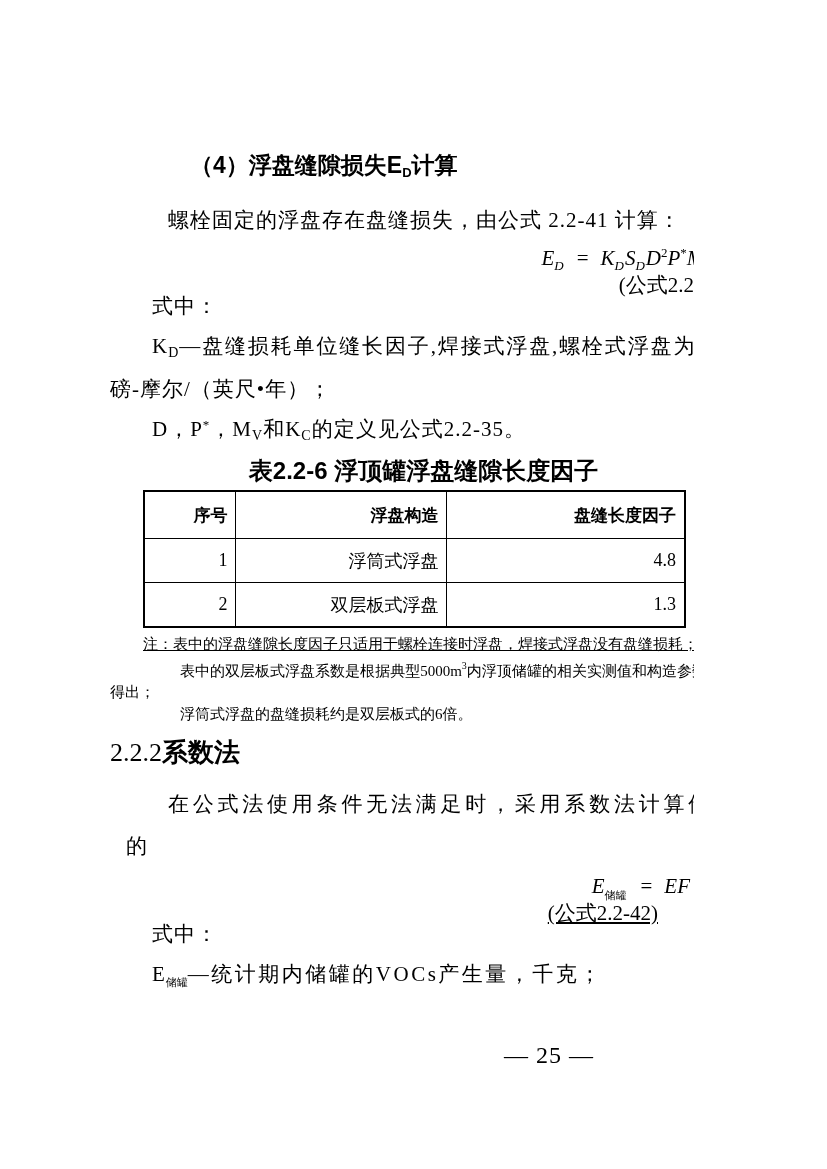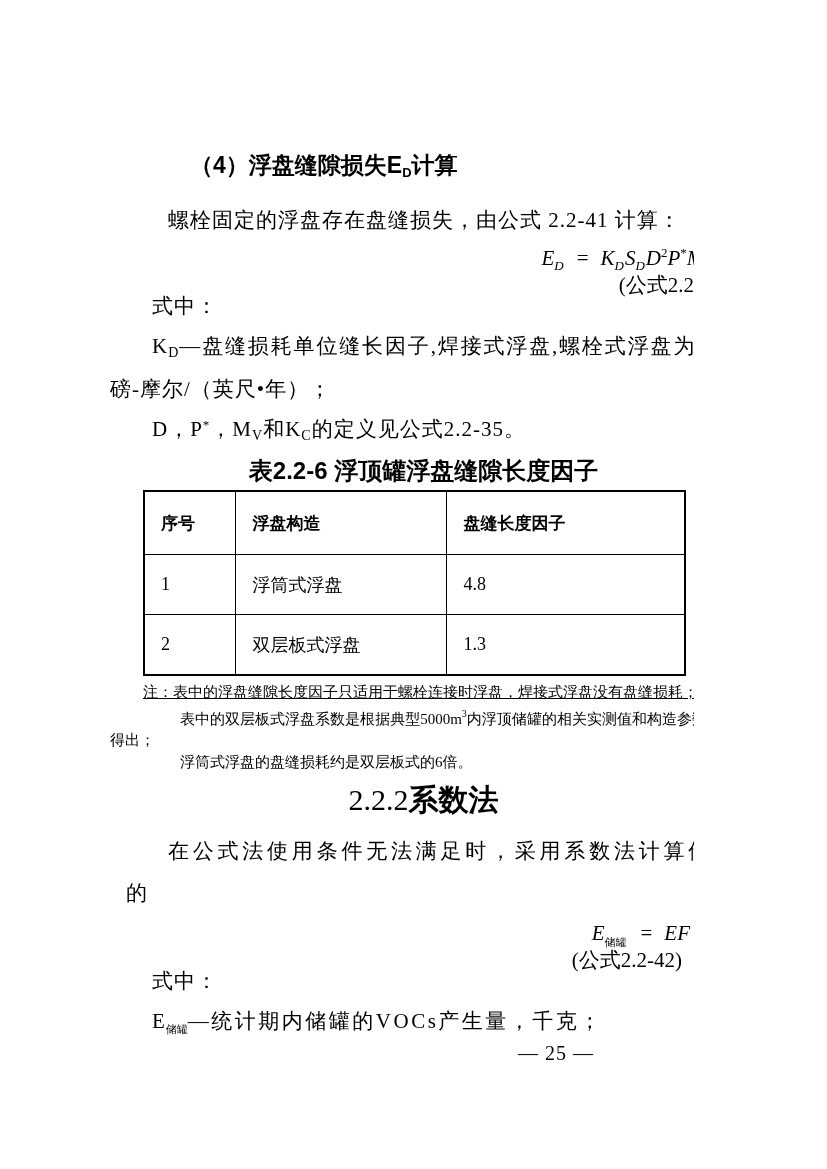--- a/index.html
+++ b/index.html
@@ -11,21 +11,21 @@
   .page { position: relative; width: 694px; height: 1169px; background: #fff; overflow: hidden; }
   .content { position: absolute; left: 110px; top: 0; width: 627px; }
 
   
   .h1 {
     margin-top: 150px; padding-left: 80px;
     font-family: "Liberation Sans", "DejaVu Sans", sans-serif;
     font-weight: bold; font-size: 23px; line-height: 30px;
   }
   .h1sub { font-size: 13px; font-weight: bold; position: relative; top: 4px; }
-  .h2 { margin-top: 12px; font-size: 30px; line-height: 30px; text-align: center; }
+  .h2 { margin-top: 12px; font-size: 26px; line-height: 30px; }
   .h2num { font-family: "Liberation Serif", "DejaVu Serif", serif; font-weight: normal; }
   .h2txt { font-family: "Liberation Sans", "DejaVu Sans", sans-serif; font-weight: bold; }
 
   
   .body-text { font-size: 21px; line-height: 40px; text-align: justify; letter-spacing: 1px; margin: 0; }
   .indent { text-indent: 42px; }
   .mt { margin-top: 16px; margin-left: 16px; }
   .defsub { font-size: 14px; position: relative; top: 4px; }
   .defsup { font-size: 13px; position: relative; top: -7px; }
   .defsubcjk { font-size: 11px; position: relative; top: 5px; letter-spacing: 0; }
@@ -41,50 +41,50 @@
   .f2 { padding-left: 93px; }
   .fexpr { white-space: nowrap; }
   .fv { font-style: italic; }
   .fsb { font-style: italic; font-size: 13px; position: relative; top: 5px; margin-right: 1px; }
   .fsp { font-size: 13px; position: relative; top: -8px; }
   .fsbcjk { font-style: normal; font-size: 11px; position: relative; top: 6px; margin-right: 2px; }
   .feq { font-style: normal; margin: 0 12px; }
   .ftimes { font-style: normal; margin: 0 10px; }
   .flabel { font-style: normal; letter-spacing: 0; }
   .flab1 { margin-right: 8px; }
-  .flab2 { margin-right: 55px; }
+  .flab2 { margin-right: 79px; text-decoration: underline; }
 
   
   .tbl-caption {
     margin-top: 6px; text-align: center;
     font-family: "Liberation Sans", "DejaVu Sans", sans-serif;
     font-weight: bold; font-size: 24px; line-height: 26px;
   }
   table.data {
     margin: 6px 0 0 33px; width: 543px;
     border-collapse: collapse; border: 2px solid #000;
   }
-  table.data th, table.data td { border: 1px solid #000; text-align: left; padding: 16px; }
+  table.data th, table.data td { border: 1px solid #000; text-align: right; padding: 8px; }
   table.data th {
     font-family: "Liberation Sans", "DejaVu Sans", sans-serif;
     font-weight: bold; font-size: 17px; height: 30px;
   }
   table.data td { font-size: 18px; height: 27px; }
   .col-no { width: 17%; } .col-mid { width: 39%; } .col-last { width: 44%; }
 
   
   .notes { margin-top: 6px; }
   .note { font-size: 15px; line-height: 21.5px; text-align: justify; margin: 0; }
   .note1 { text-indent: 33px; text-decoration: underline; }
   .note2 { text-indent: 70px; }
   .nsup { font-size: 10px; position: relative; top: -1px; }
 
   .footer {
     position: absolute; top: 1042px; right: 100px;
-    font-size: 20px; letter-spacing: 1px;
+    font-size: 24px; letter-spacing: 1px;
   }
 </style>
 </head>
 <body>
 
 <div class="page">
   <div class="content">
 
     <div class="h1">
       <span>（4）浮盘缝隙损失</span><span>E</span><span class="h1sub">D</span><span>计算</span>

